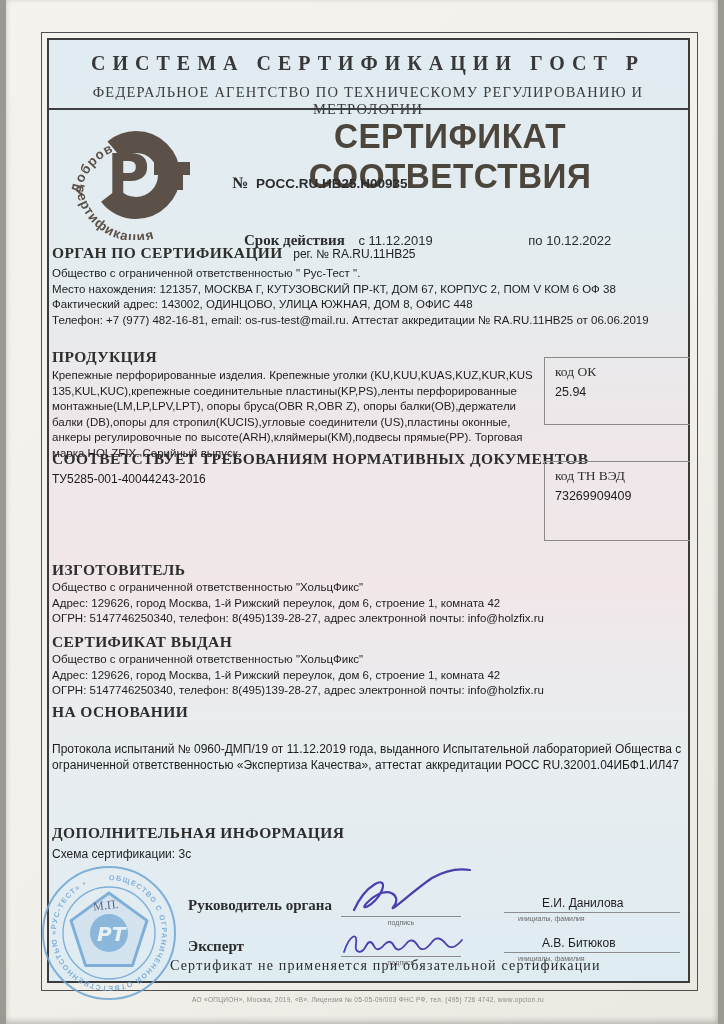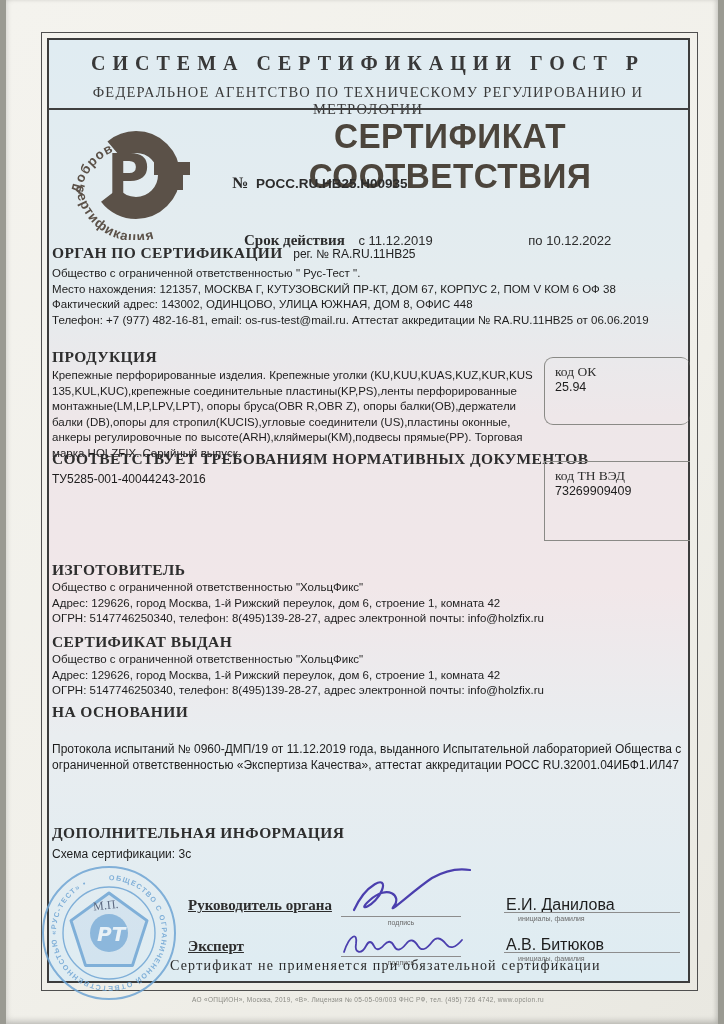--- a/index.html
+++ b/index.html
@@ -31,26 +31,26 @@
   .serial{position:absolute;left:470px;top:219px;width:214px;text-align:right;}
   .serial .num-sign{font-family:"Liberation Serif",serif;font-weight:bold;font-size:17px;color:#333;margin-right:10px;}
   .serial .digits{font-family:"DejaVu Sans Mono",monospace;font-size:22px;letter-spacing:2px;color:#c43c49;}
 
   .sec-head{font-family:"Liberation Serif",serif;font-weight:bold;font-size:15.5px;color:#2e2e2e;letter-spacing:.4px;}
   .body-text{font-size:11.5px;line-height:15.5px;color:#1d1d1d;}
   .abs{position:absolute;}
 
   .code-box{position:absolute;left:538px;width:146px;border:1px solid #8a8a86;border-right:none;box-sizing:border-box;padding:6px 0 0 10px;}
   .code-box .cl{font-family:"Liberation Serif",serif;font-size:13.5px;color:#2e2e2e;}
-  .code-box .cv{font-size:12.5px;color:#1d1d1d;}
+  .code-box .cv{font-size:12.5px;margin-top:5px;color:#1d1d1d;}
 
-  .sig-role{font-family:"Liberation Serif",serif;font-weight:bold;font-size:15px;color:#2d2d2d;text-decoration:underline;}
+  .sig-role{font-family:"Liberation Serif",serif;font-weight:bold;font-size:15px;color:#2d2d2d;}
   .sig-line{position:absolute;border-bottom:1px solid #8d8d8d;}
   .sig-cap{position:absolute;font-size:7px;color:#6a6a6a;text-align:center;}
-  .sig-name{position:absolute;font-size:16px;color:#1e1e1e;}
+  .sig-name{position:absolute;font-size:12px;color:#1e1e1e;margin-left:36px;}
   .footnote{position:absolute;left:164px;top:958px;width:540px;font-family:"Liberation Serif",serif;font-size:14px;letter-spacing:1.2px;color:#2b2b2b;}
   .fineprint{position:absolute;left:0;top:996px;width:724px;text-align:center;font-size:6.5px;color:#8b8b85;letter-spacing:.3px;}
   .stamp{position:absolute;left:28px;top:858px;}
   .sig-svg{position:absolute;}
 </style>
 </head>
 <body>
 
 <div class="paper">
   <div class="frame-outer"></div>
@@ -98,21 +98,21 @@
   </div>
   <div class="abs body-text" style="left:46px;top:266px;width:620px;">
     <div>Общество с ограниченной ответственностью " Рус-Тест ".</div>
     <div>Место нахождения: 121357, МОСКВА Г, КУТУЗОВСКИЙ ПР-КТ, ДОМ 67, КОРПУС 2, ПОМ V КОМ 6 ОФ 38</div>
     <div>Фактический адрес: 143002, ОДИНЦОВО, УЛИЦА ЮЖНАЯ, ДОМ 8, ОФИС 448</div>
     <div>Телефон: +7 (977) 482-16-81, email: os-rus-test@mail.ru. Аттестат аккредитации № RA.RU.11НВ25 от 06.06.2019</div>
   </div>
 
   <div class="abs sec-head" style="left:46px;top:348px;">ПРОДУКЦИЯ</div>
   <div class="abs body-text" style="left:46px;top:368px;width:482px;">Крепежные перфорированные изделия. Крепежные уголки (KU,KUU,KUAS,KUZ,KUR,KUS 135,KUL,KUC),крепежные соединительные пластины(KP,PS),ленты перфорированные монтажные(LM,LP,LPV,LPT), опоры бруса(OBR R,OBR Z), опоры балки(OB),держатели балки (DB),опоры для стропил(KUCIS),угловые соединители (US),пластины оконные, анкеры регулировочные по высоте(ARH),кляймеры(KM),подвесы прямые(PP). Торговая марка HOLZFIX. Серийный выпуск.</div>
-  <div class="code-box" style="top:357px;height:68px;border-radius:9px;">
+  <div class="code-box" style="top:357px;height:68px;">
     <div class="cl">код ОК</div>
     <div class="cv">25.94</div>
   </div>
 
   <div class="abs sec-head" style="left:46px;top:450px;">СООТВЕТСТВУЕТ ТРЕБОВАНИЯМ НОРМАТИВНЫХ ДОКУМЕНТОВ</div>
   <div class="abs body-text" style="left:46px;top:472px;font-size:12px;">ТУ5285-001-40044243-2016</div>
   <div class="code-box" style="top:461px;height:80px;">
     <div class="cl">код ТН ВЭД</div>
     <div class="cv">73269909409</div>
   </div>

